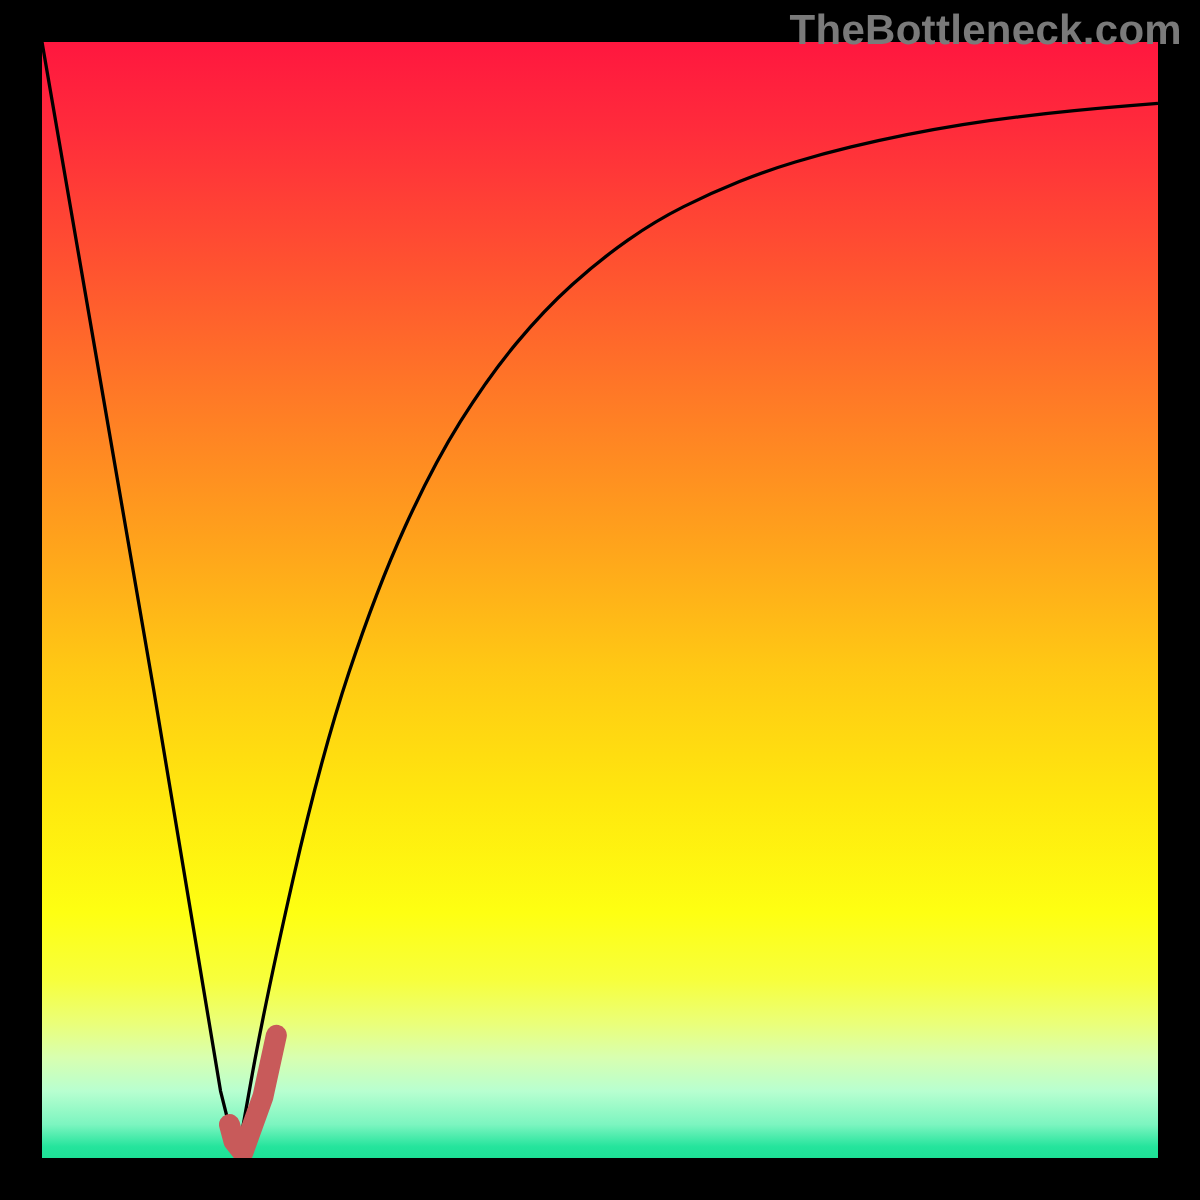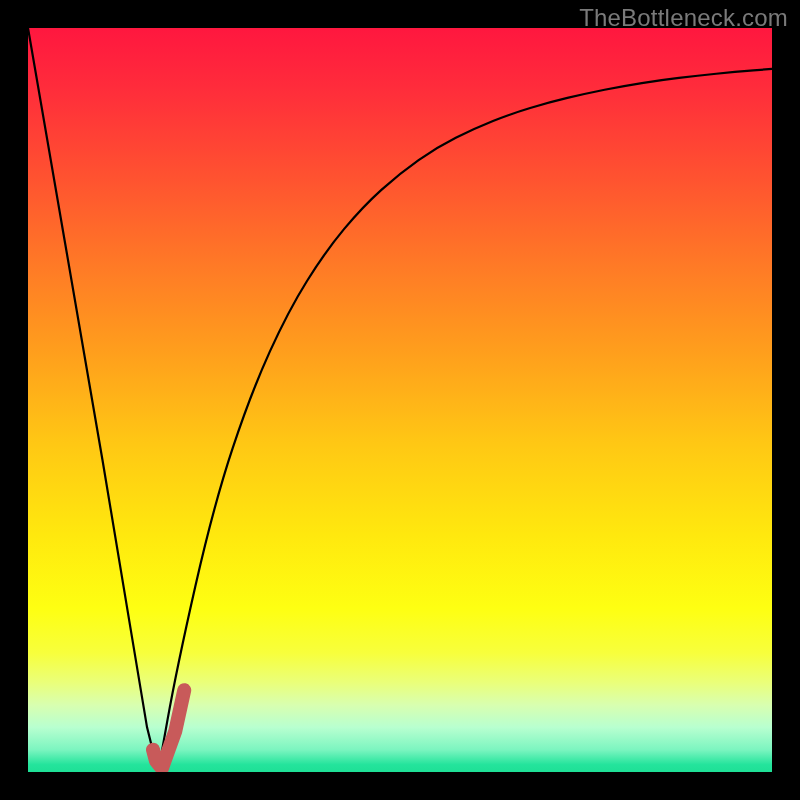--- a/index.html
+++ b/index.html
@@ -44,22 +44,22 @@
   stroke-linejoin: round;
   fill: none;
 }
 
 .watermark {
   position: absolute;
   top: 4px;
   right: 12px;
   color: #7a7a7a;
   font-family: Arial, Helvetica, sans-serif;
-  font-size: 24px;
-  font-weight: 400;
+  font-size: 28px;
+  font-weight: 700;
   letter-spacing: 0.2px;
 }
 
 .curve-line {
   fill: none;
   stroke: #000;
   stroke-width: 2.2;
 }
 </style>
 </head>

